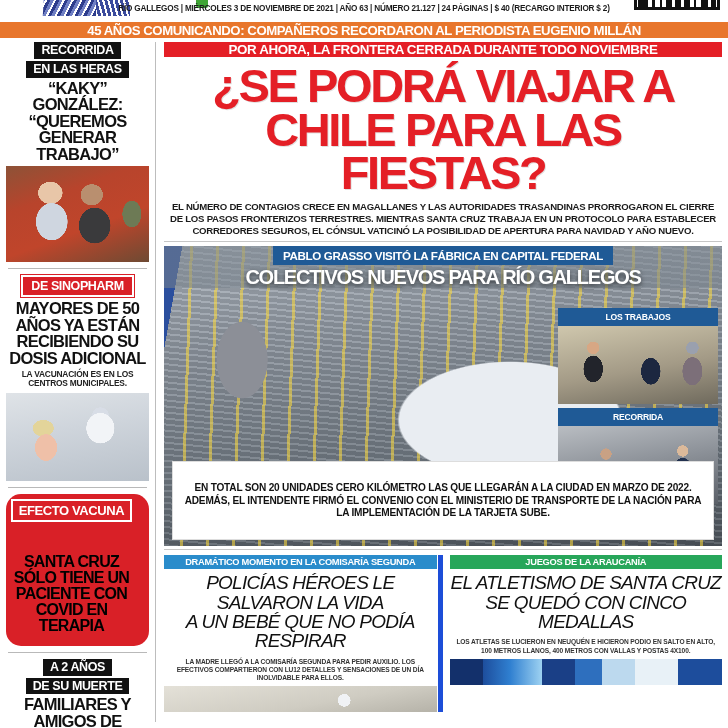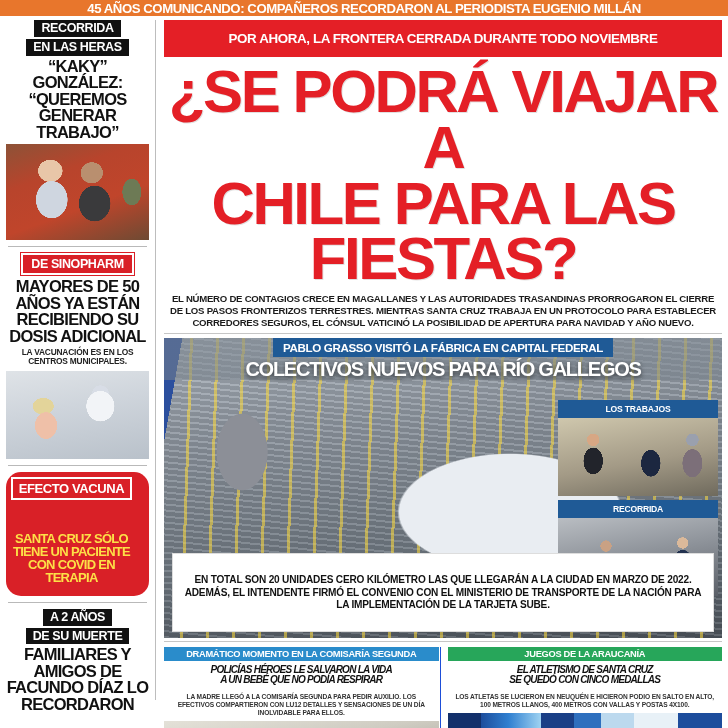--- a/index.html
+++ b/index.html
@@ -93,31 +93,31 @@
   .hr-left { border:0; border-top:1px solid #b9b9b9; margin:6px 2px; }
 
   
   .red-card {
     background:#d92027; padding:5px 16px 8px 4px; margin-top:2px;border-radius:15px;
   }
   .red-card .kicker-red {
     background:#d92027; border:2px solid #fff; outline:none; color:#fff;
     font-size:13px; padding:2px 6px; margin-bottom:4px;
   }
-  .red-card .left-head { color:#fde047; font-size:13px;margin-top:32px; }
+  .red-card .left-head { color:#000000; font-size:16px;margin-top:32px; }
 
   
   .red-bar {
     background:#e41f26; color:#fff; text-align:center;
     font-size:13.4px; font-weight:900; letter-spacing:-0.4px;
-    padding:11px 4px; text-transform:uppercase; white-space:nowrap;
+    padding:0 4px; text-transform:uppercase; white-space:nowrap;
   }
   .main-head {
     color:#e41f26; text-align:center; font-weight:900;
-    font-size:60px; line-height:0.93; letter-spacing:-2.4px;
+    font-size:47px; line-height:0.93; letter-spacing:-2.4px;
     text-transform:uppercase; margin:7px 0 6px 0;
     text-shadow:1px 1px 0 rgba(0,0,0,0.12);
   }
   .main-sub {
     text-align:center; color:#1b1b1b; font-weight:bold;
     font-size:9.6px; line-height:1.22; letter-spacing:-0.25px;
     text-transform:uppercase; padding:0 4px; margin-bottom:5px;
   }
   .rule-grey { border:0; border-top:1px solid #c6c6c6; margin:3px 0 4px 0; }
 
@@ -158,35 +158,35 @@
     position:absolute; left:8px; right:8px; bottom:6px; z-index:5;
     background:#fff; color:#111; text-align:center;
     font-size:10.1px; font-weight:bold; line-height:1.22;
     letter-spacing:-0.2px; padding:20px 6px; text-transform:uppercase;
     border:1px solid #ddd;
   }
 
   
   .bottom-row { display:flex; margin-top:5px; }
   .bcol { flex:1; }
-  .bcol.left-b { padding-right:1px; border-right:1px solid #1d4ed8; }
+  .bcol.left-b { padding-right:1px; border-right:5px solid #1d4ed8; }
   .bcol.right-b { padding-left:7px; }
   .bar-blue2 {
     background:#2a8ccb; color:#fff; text-align:center;
     font-size:9.3px; font-weight:900; letter-spacing:-0.3px;
     padding:2px 6px; text-transform:uppercase; white-space:nowrap;
   }
   .bar-green {
     background:#27a65a; color:#fff; text-align:center;
     font-size:9.3px; font-weight:900; letter-spacing:-0.3px;
     padding:2px 6px; text-transform:uppercase; white-space:nowrap;
   }
   .b-head {
-    text-align:center; color:#111; font-weight:700; font-style:italic;
-    font-size:10px; line-height:1.02; letter-spacing:-0.75px;
+    text-align:center; color:#111; font-weight:400; font-style:italic;
+    font-size:19px; line-height:1.02; letter-spacing:-0.75px;
     text-transform:uppercase; margin:4px 0 7px 0;
   }
   .b-sub {
     text-align:center; color:#333; font-weight:bold;
     font-size:6.6px; line-height:1.25; letter-spacing:-0.12px;
     text-transform:uppercase; padding:0 6px; margin-bottom:4px;
   }
   .b-photo { width:100%; height:26px; overflow:hidden; display:block; }
 
   
@@ -248,20 +248,29 @@
     background:
       linear-gradient(90deg,#13306b 0 12%, #1d4d9c 12%, #2f7fd0 22%, #9fd3f2 34%,
       #1a3f86 34% 46%, #2e6fbe 46% 56%, #bcd9ee 56% 68%, #e8f1f7 68% 84%, #1d4d9c 84% 100%);
   }
 </style>
 </head>
 <body>
 
 <div class="page">
 
+  <div class="masthead">
+    <div class="logo-block"></div>
+    <div class="logo-block2"></div>
+    <div class="logo-green"></div>
+    <div class="dateline">RÍO GALLEGOS | MIÉRCOLES 3 DE NOVIEMBRE DE 2021 | AÑO 63 | NÚMERO 21.127 | 24 PÁGINAS | $ 40 (RECARGO INTERIOR $ 2)</div>
+    <div class="qr-box">
+      <div class="qr-inner"></div>
+    </div>
+  </div>
 
   <div class="orange-strip">45 AÑOS COMUNICANDO: COMPAÑEROS RECORDARON AL PERIODISTA EUGENIO MILLÁN</div>
 
   <div class="body-grid">
 
     <div class="col-left">
 
       <div>
         <span class="kicker-black">RECORRIDA</span>
         <span class="kicker-black">EN LAS HERAS</span>

